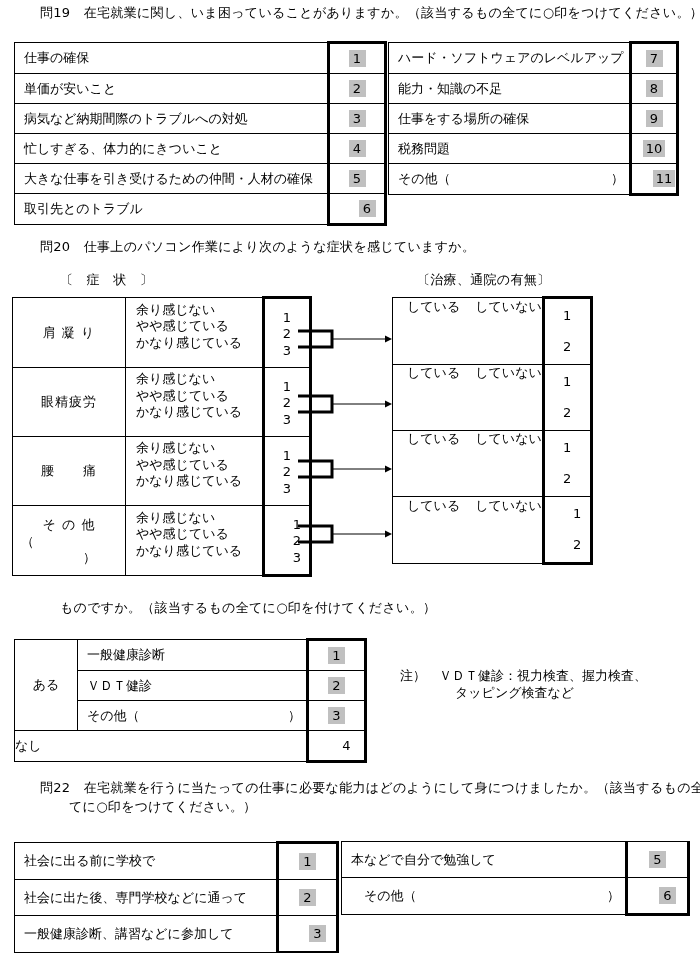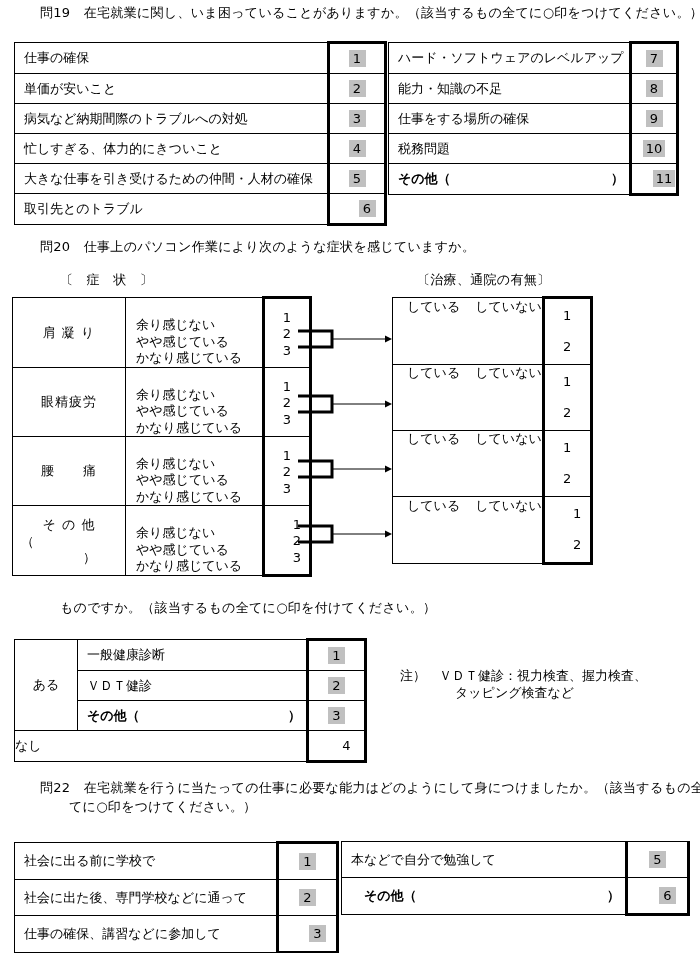--- a/index.html
+++ b/index.html
@@ -14,22 +14,22 @@
   .tbl td{border:1px solid #000;padding:0;vertical-align:middle;overflow:hidden;white-space:nowrap;}
   .tbl td.lbl{padding-left:9px;}
   .tbl td.ncol{border-left:3px solid #000;border-right:3px solid #000;text-align:center;}
   .tbl tr.first td.ncol{border-top:3px solid #000;}
   .tbl tr.last td.ncol{border-bottom:3px solid #000;padding-left:20px;}
   .r29 td{height:29px;}
   .r35 td{height:35px;border-radius:6px;}
   .r65 td{height:65px;}
   .nbox{display:inline-block;background:#c0c0c0;min-width:11px;padding:1px 3px;text-align:center;}
   .pnum{display:inline-block;padding:1px 3px;}
-  .splitcell{display:flex;justify-content:space-between;align-items:center;padding-left:9px;padding-right:5px;font-weight:bold;}
-  .optwrap{display:flex;flex-direction:column;justify-content:flex-end;height:65px;padding:3px 0 0 10px;line-height:16.5px;}
+  .splitcell{display:flex;justify-content:space-between;align-items:center;padding-left:9px;padding-right:5px;}
+  .optwrap{display:flex;flex-direction:column;justify-content:flex-start;height:65px;padding:3px 0 0 10px;line-height:16.5px;}
   .numwrap{display:flex;flex-direction:column;justify-content:center;align-items:center;height:65px;padding-top:3px;line-height:16.5px;}
   .symwrap{display:flex;align-items:center;justify-content:center;height:65px;letter-spacing:1px;}
   .symother{display:flex;flex-direction:column;justify-content:center;height:65px;padding-top:3px;line-height:16.5px;}
   .symother .l1{text-align:center;letter-spacing:1px;}
   .symother .l2{padding-left:8px;}
   .symother .l3{padding-left:70px;}
   .twrap{display:flex;flex-direction:row;justify-content:center;gap:15px;height:65px;padding-left:14px;line-height:16px;}
   .tnum{display:flex;flex-direction:column;justify-content:center;align-items:center;gap:15px;height:65px;line-height:16px;}
   .yescell{text-align:center;}
   .nashicell{padding-left:18px;}
@@ -338,21 +338,21 @@
     <tbody>
       <tr class="first">
         <td class="lbl"><span>社会に出る前に学校で</span></td>
         <td class="ncol"><span class="nbox">1</span></td>
       </tr>
       <tr>
         <td class="lbl"><span>社会に出た後、専門学校などに通って</span></td>
         <td class="ncol"><span class="nbox">2</span></td>
       </tr>
       <tr class="last">
-        <td class="lbl"><span>仕事の確保、講習などに参加して</span></td>
+        <td class="lbl"><span>一般健康診断、講習などに参加して</span></td>
         <td class="ncol"><span class="nbox">3</span></td>
       </tr>
     </tbody>
   </table>
 
   <table class="tbl r35 abs" style="left:341px;top:841px">
     <colgroup>
         <col style="width:285px">
         <col style="width:62px">
       </colgroup>

